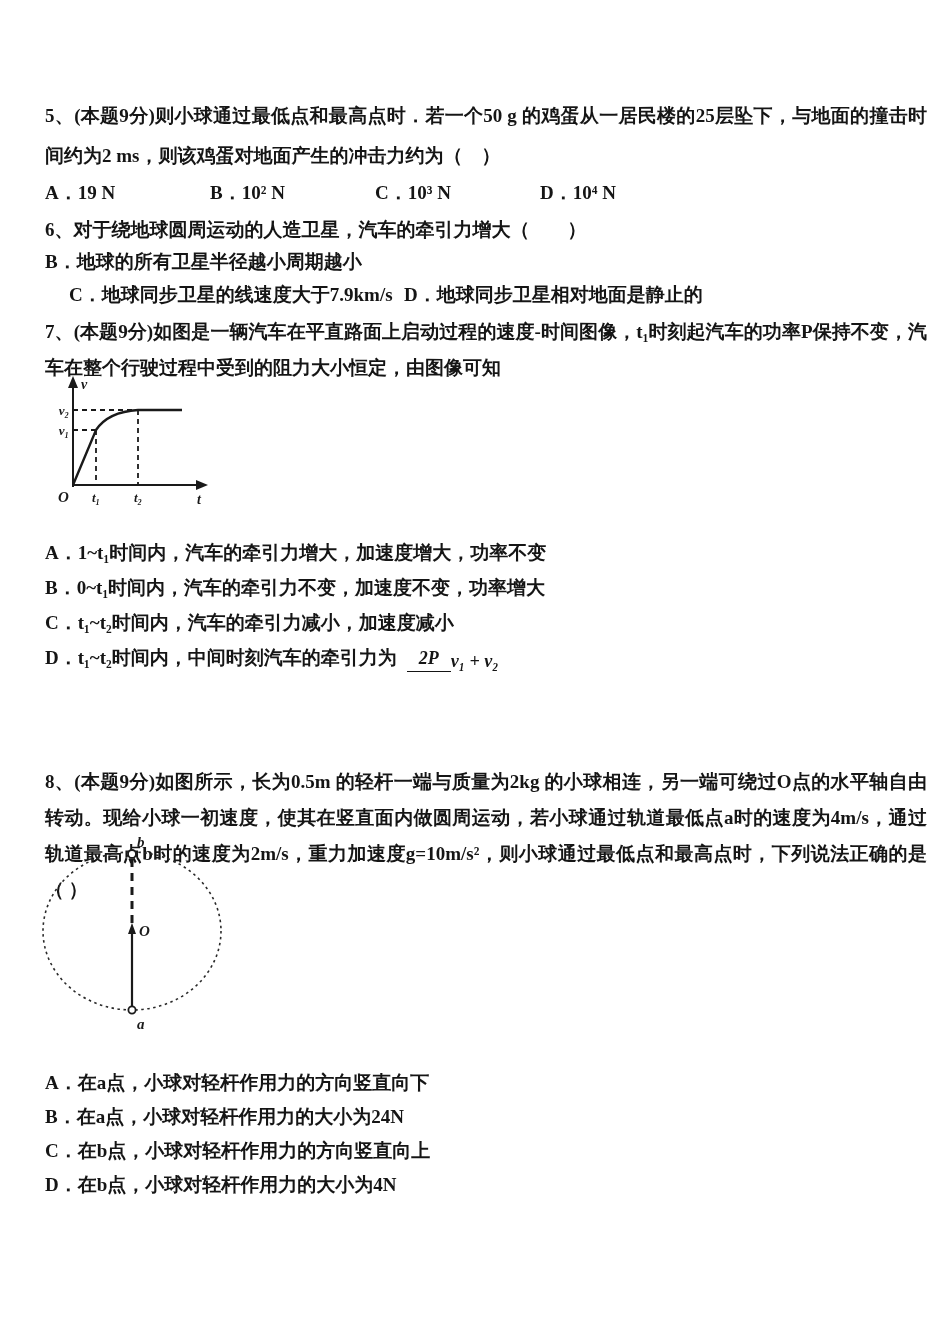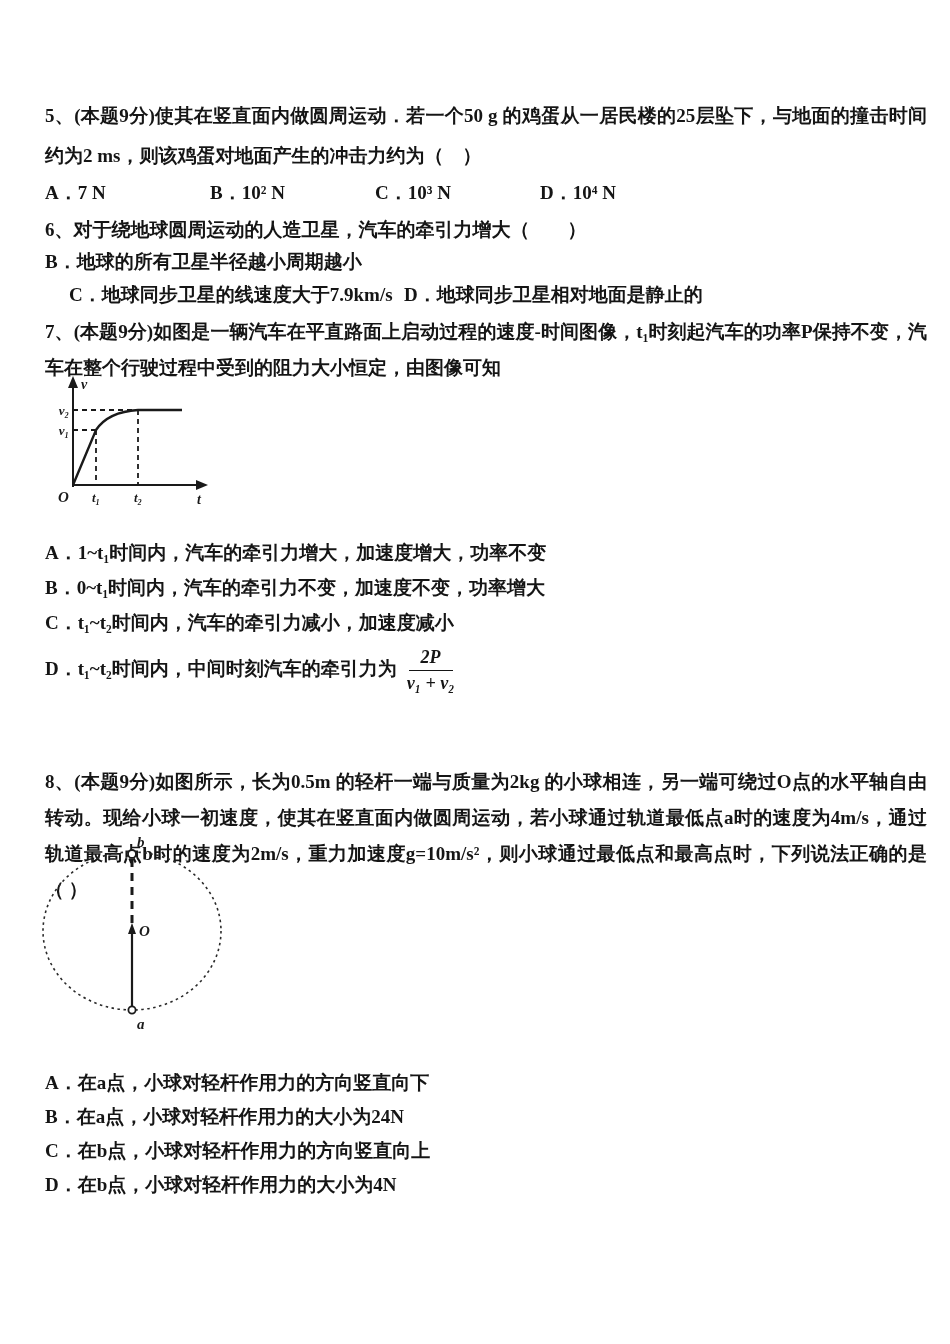--- a/index.html
+++ b/index.html
@@ -11,39 +11,39 @@
   .block { position:absolute; left:45px; }
   .stem  { font-size:19px; width:882px; text-align:justify; }
   .lh40  { line-height:40px; }
   .lh36  { line-height:36px; }
   .opt-row { font-size:19px; line-height:30px; display:flex; }
   .opt-cell { display:inline-block; white-space:nowrap; }
   .w165 { width:165px; }
   .w335 { width:335px; }
   .opt-line { font-size:19px; line-height:30px; white-space:nowrap; }
   .frac {
-    display:inline-flex; flex-direction:column; align-items:center;
+    display:inline-flex; flex-direction:row; align-items:center;
     font-style:italic; font-size:18px; line-height:21px;
     margin-left:10px; transform:translateY(2px);
   }
   .frac .fnum { border-bottom:1.6px solid #151515; padding:0 12px 2px 12px; }
   .frac .fden { padding-top:2px; }
   .d-row { display:flex; align-items:center; font-size:19px; }
   svg text {
     font-family:"Liberation Serif","DejaVu Serif",serif;
     font-weight:700; font-style:italic; fill:#1a1a1a;
   }
 </style>
 </head>
 <body>
 
-<div class="block stem lh40" style="top:96px;"><span>5、</span><span>(本题9分)使其在竖直面内做圆周运动．若一个50 g 的鸡蛋从一居民楼的25层坠下，与地面的撞击时间约为2 ms，则该鸡蛋对地面产生的冲击力约为（　）</span></div>
+<div class="block stem lh40" style="top:96px;"><span>5、</span><span>(本题9分)则小球通过最低点和最高点时．若一个50 g 的鸡蛋从一居民楼的25层坠下，与地面的撞击时间约为2 ms，则该鸡蛋对地面产生的冲击力约为（　）</span></div>
 
 <div class="block opt-row" style="top:178px;">
-  <span class="opt-cell w165"><span>A．</span><span>7 N</span></span>
+  <span class="opt-cell w165"><span>A．</span><span>19 N</span></span>
   <span class="opt-cell w165"><span>B．</span><span>10² N</span></span>
   <span class="opt-cell w165"><span>C．</span><span>10³ N</span></span>
   <span class="opt-cell"><span>D．</span><span>10⁴ N</span></span>
 </div>
 
 <div class="block stem lh36" style="top:212px;"><span>6、</span><span>对于绕地球圆周运动的人造卫星，汽车的牵引力增大（　　）</span></div>
 
 <div class="block opt-row" style="top:247px;">
   <span class="opt-cell"><span>B．</span><span>地球的所有卫星半径越小周期越小</span></span>
 </div>

